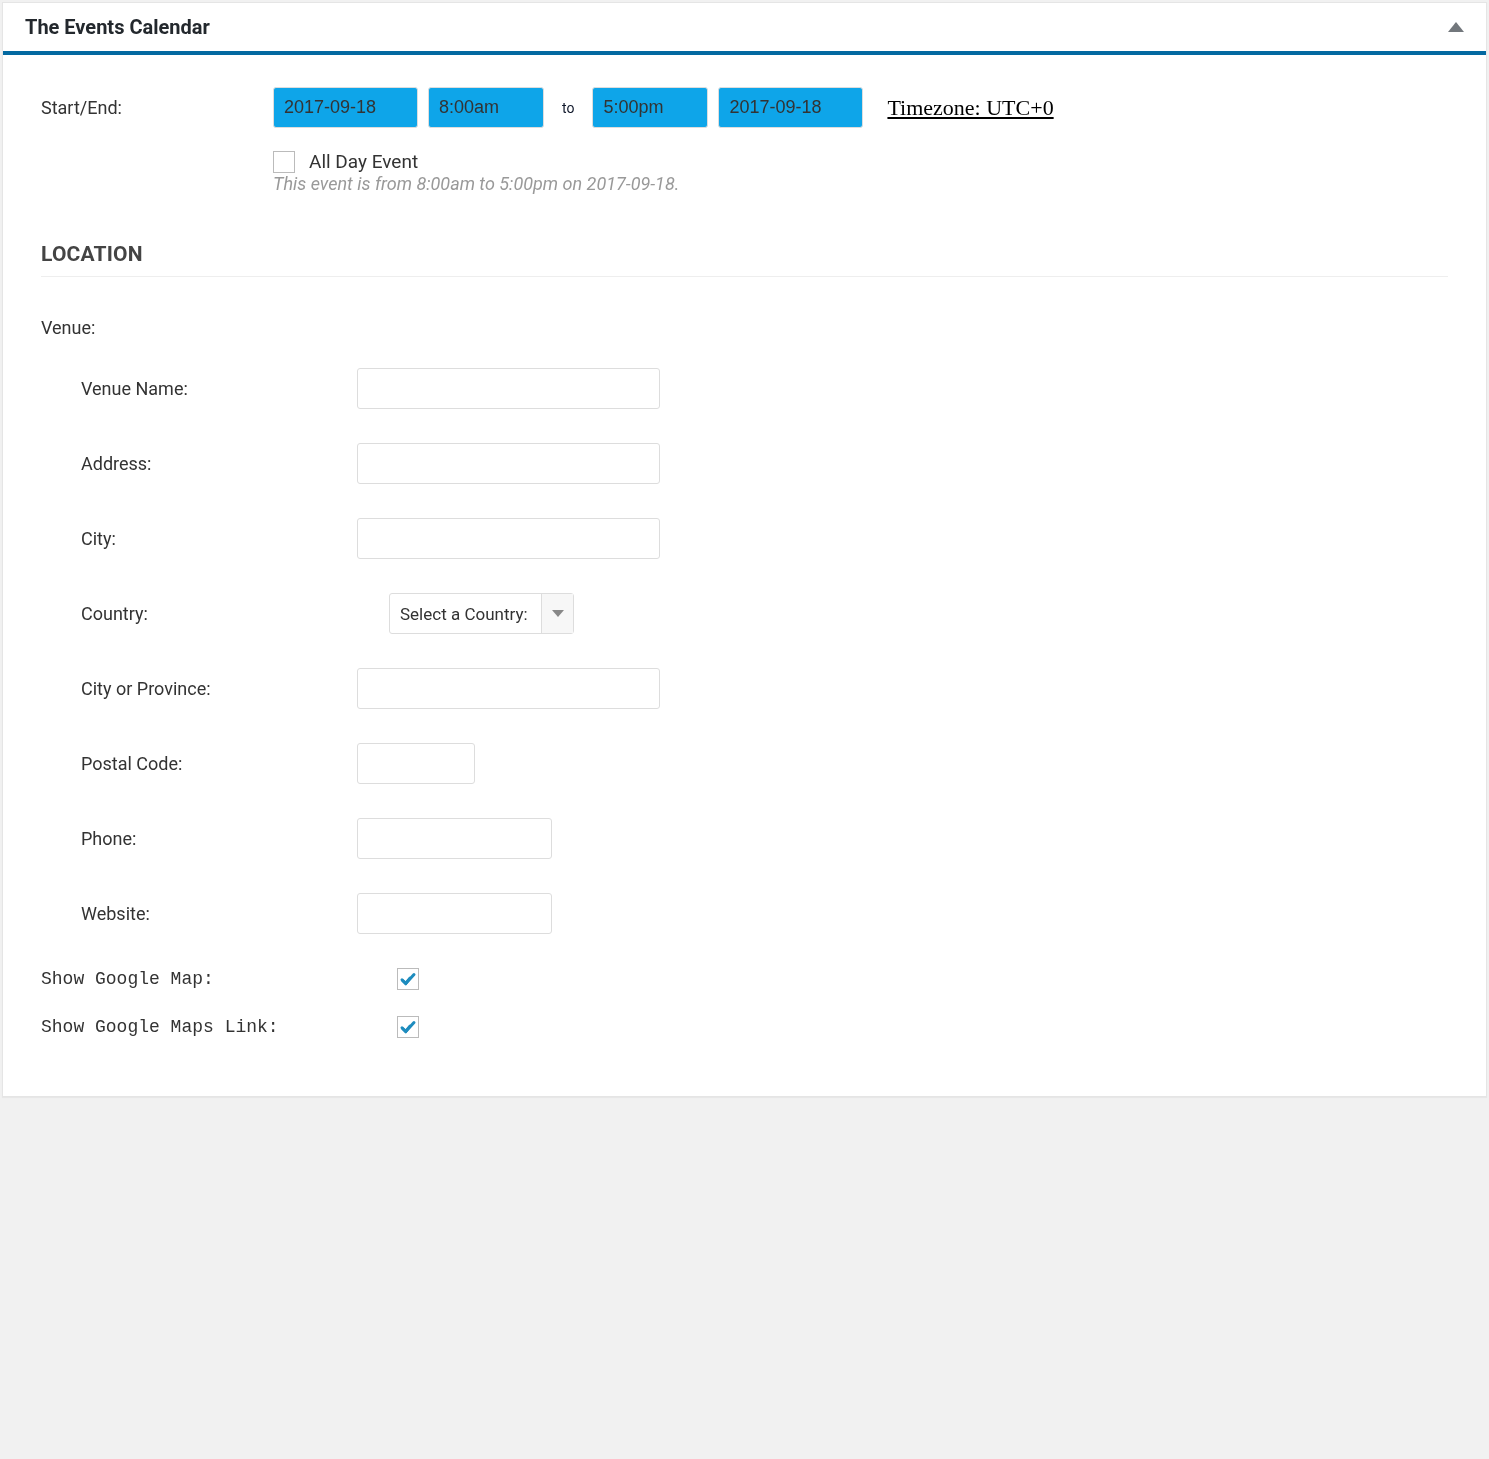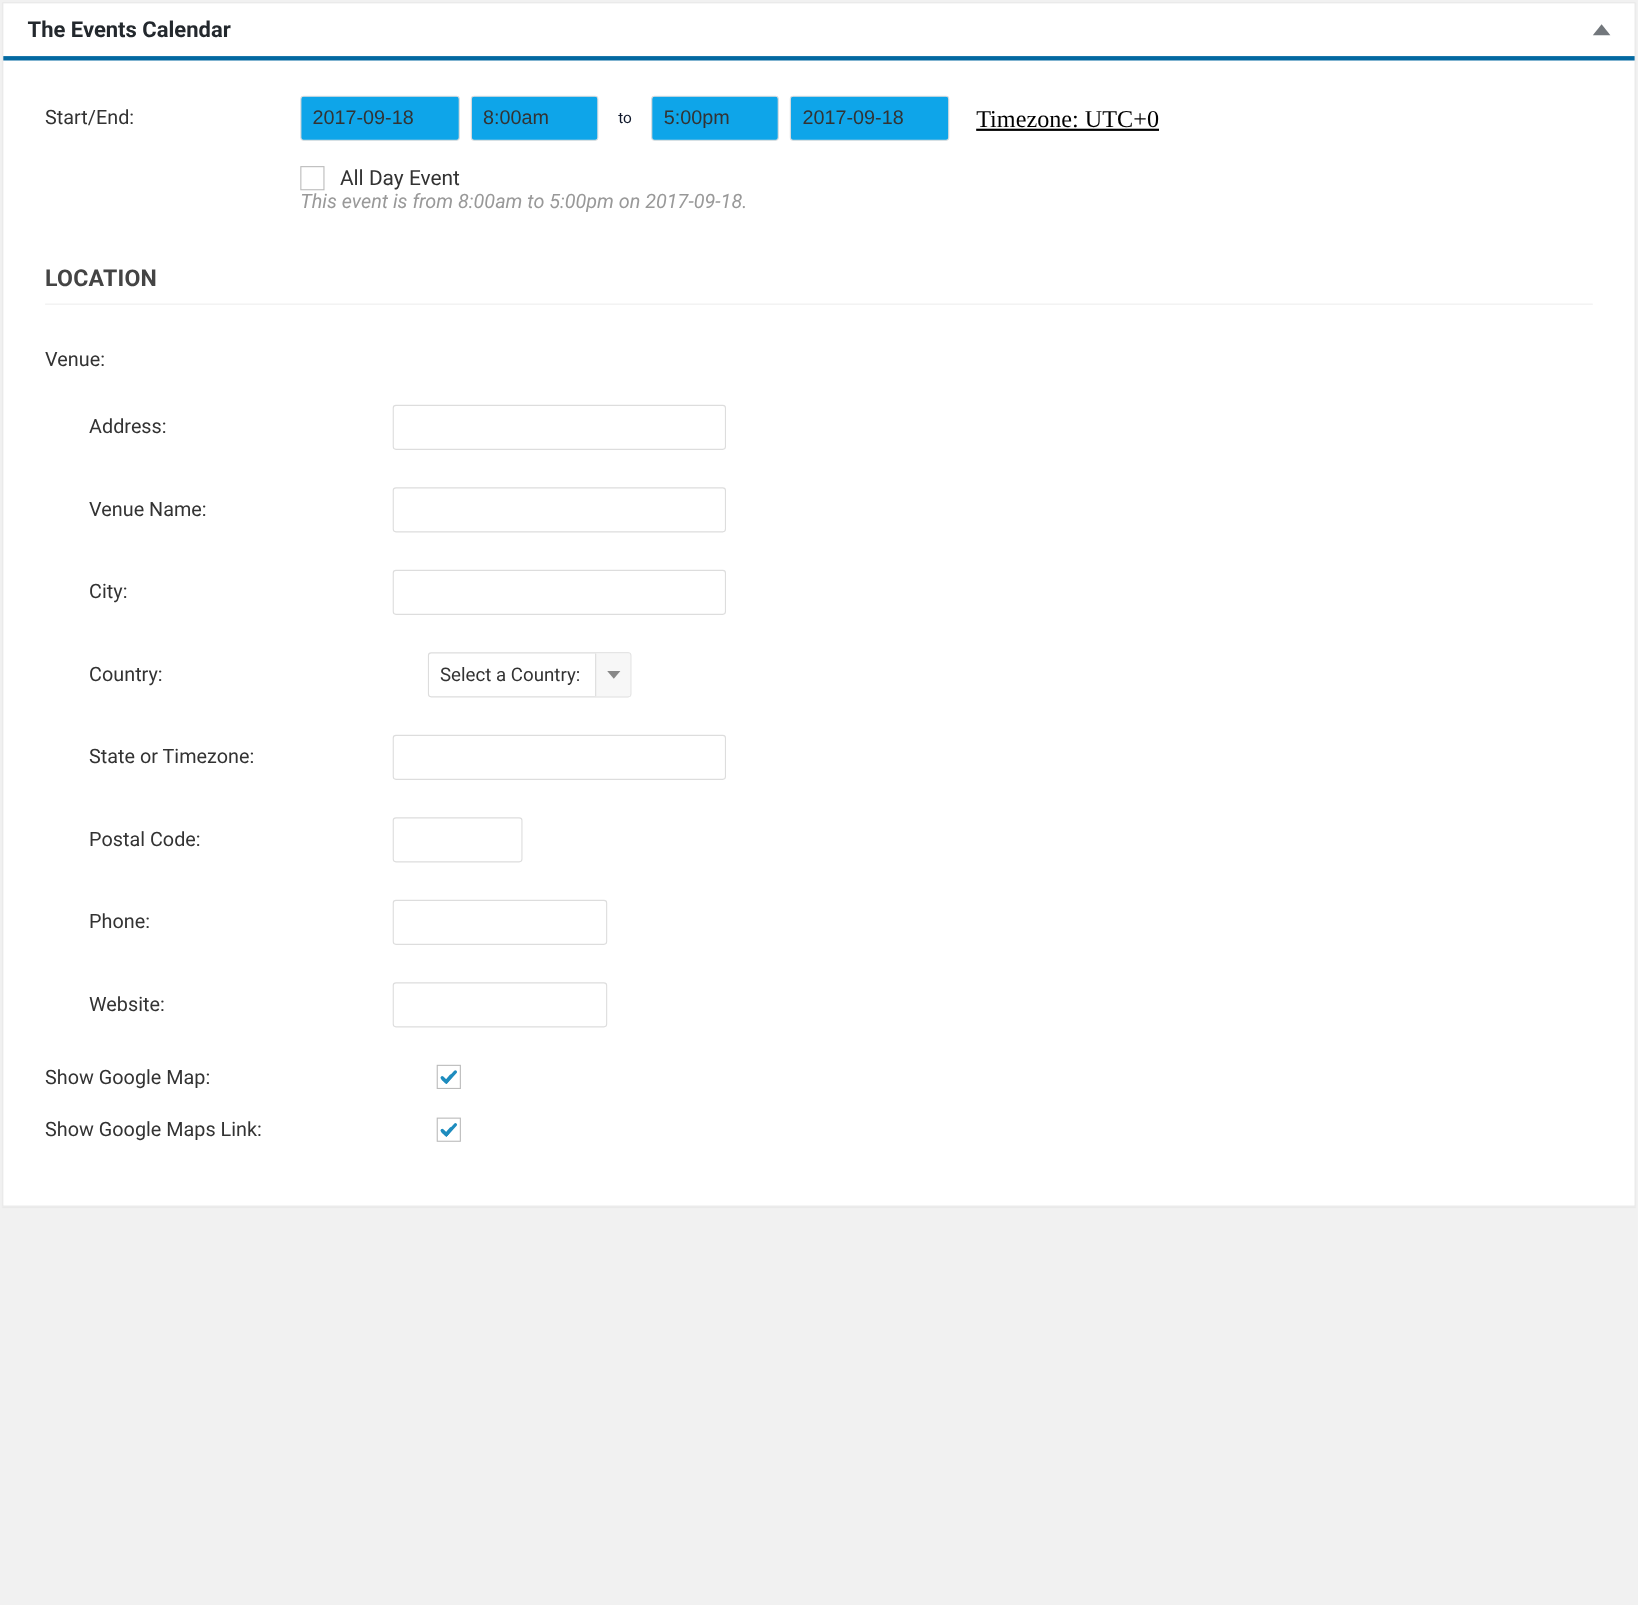--- a/index.html
+++ b/index.html
@@ -140,20 +140,21 @@
   .venue-fields .field-label {
     width: 316px;
     padding-left: 40px;
     font-size: 18px;
     color: #333;
     flex-shrink: 0;
   }
   .venue-fields .map-row .field-label {
     padding-left: 0;
     width: 356px;
+    font-family: Liberation Mono, monospace;
   }
   .text-input {
     height: 41px;
     border: 1px solid #ddd;
     border-radius: 3px;
     background: #fff;
     padding: 6px 10px;
     font-size: 17px;
   }
   .w-wide { width: 303px; }
@@ -232,44 +233,44 @@
 
     <div class="summary">This event is from 8:00am to 5:00pm on 2017-09-18.</div>
 
     <div class="section-heading">LOCATION</div>
 
     <div class="venue-label">Venue:</div>
 
     <div class="venue-fields">
 
       <div class="field-row">
+        <div class="field-label">Venue Name:</div>
+        <input class="text-input w-wide" type="text" value="" style="">
+      </div>
+
+      <div class="field-row">
         <div class="field-label">Address:</div>
-        <input class="text-input w-wide" type="text" value="" style="">
-      </div>
-
-      <div class="field-row">
-        <div class="field-label">Venue Name:</div>
         <input class="text-input w-wide" type="text" value="" style="">
       </div>
 
       <div class="field-row">
         <div class="field-label">City:</div>
         <input class="text-input w-wide" type="text" value="" style="">
       </div>
 
       <div class="field-row">
         <div class="field-label">Country:</div>
         <div class="select-wrap">
           <div class="select-text">Select a Country:</div>
           <div class="select-arrow"></div>
         </div>
       </div>
 
       <div class="field-row">
-        <div class="field-label">State or Timezone:</div>
+        <div class="field-label">City or Province:</div>
         <input class="text-input w-wide" type="text" value="" style="">
       </div>
 
       <div class="field-row">
         <div class="field-label">Postal Code:</div>
         <input class="text-input w-small" type="text" value="" style="">
       </div>
 
       <div class="field-row">
         <div class="field-label">Phone:</div>

